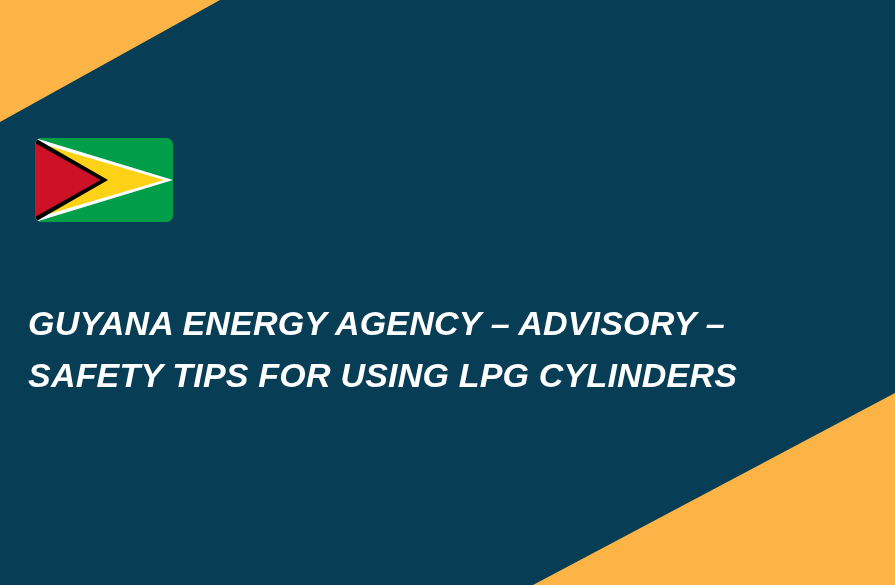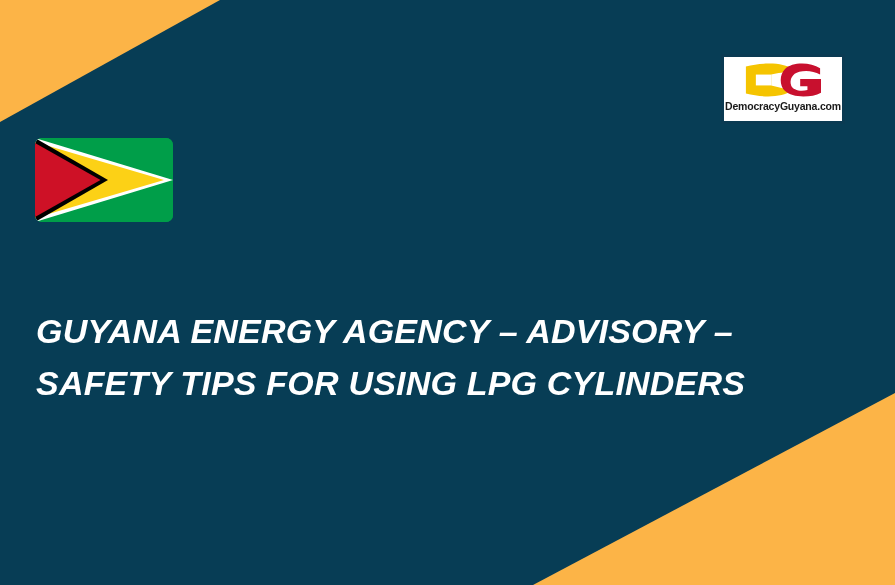--- a/index.html
+++ b/index.html
@@ -93,21 +93,21 @@
     margin-top: 2px;
     white-space: nowrap;
   }
 
   
   .headline {
     position: absolute;
     left: 28px;
     top: 297px;
     width: 790px;
-    margin: 8px;
+    margin: 0;
     font-family: "Liberation Sans", sans-serif;
     font-size: 34px;
     font-weight: bold;
     font-style: italic;
     line-height: 52px;
     color: #ffffff;
     letter-spacing: 0.2px;
   }
 </style>
 </head>
@@ -122,26 +122,16 @@
   <div class="flag">
     <svg viewBox="0 0 276 168" preserveAspectRatio="none" aria-hidden="true">
       <rect x="0" y="0" width="276" height="168" fill="#009E49"></rect>
       <polygon points="0,0 276,84 0,168" fill="#FFFFFF"></polygon>
       <polygon points="0,8 258,84 0,160" fill="#FCD116"></polygon>
       <polygon points="0,0 146,84 0,168" fill="#000000"></polygon>
       <polygon points="0,10 131,84 0,158" fill="#CE1126"></polygon>
     </svg>
   </div>
 
-  <div class="logo">
-    <div class="logo-mark">
-      <svg viewBox="0 0 200 84" aria-hidden="true">
-        <path d="M18 12 C60 2 104 4 120 18 C104 26 88 26 74 30 L74 54 C90 58 104 60 118 66 C100 80 58 82 18 72 Z" fill="#F5C400"></path>
-        <path d="M40 30 L74 30 L74 54 L40 54 Z" fill="#FFFFFF"></path>
-        <path d="M182 16 C160 2 120 2 104 18 C92 30 92 54 104 66 C120 82 162 82 184 70 L184 40 L138 40 L138 56 L154 56 L154 64 C138 68 122 64 118 54 C114 42 120 28 136 24 C150 20 168 22 182 30 Z" fill="#C8102E"></path>
-      </svg>
-    </div>
-    <div class="logo-text">DemocracyGuyana.com</div>
-  </div>
 
   <h1 class="headline">GUYANA ENERGY AGENCY – ADVISORY – SAFETY TIPS FOR USING LPG CYLINDERS</h1>
 
 </div>
 
 </body></html>

